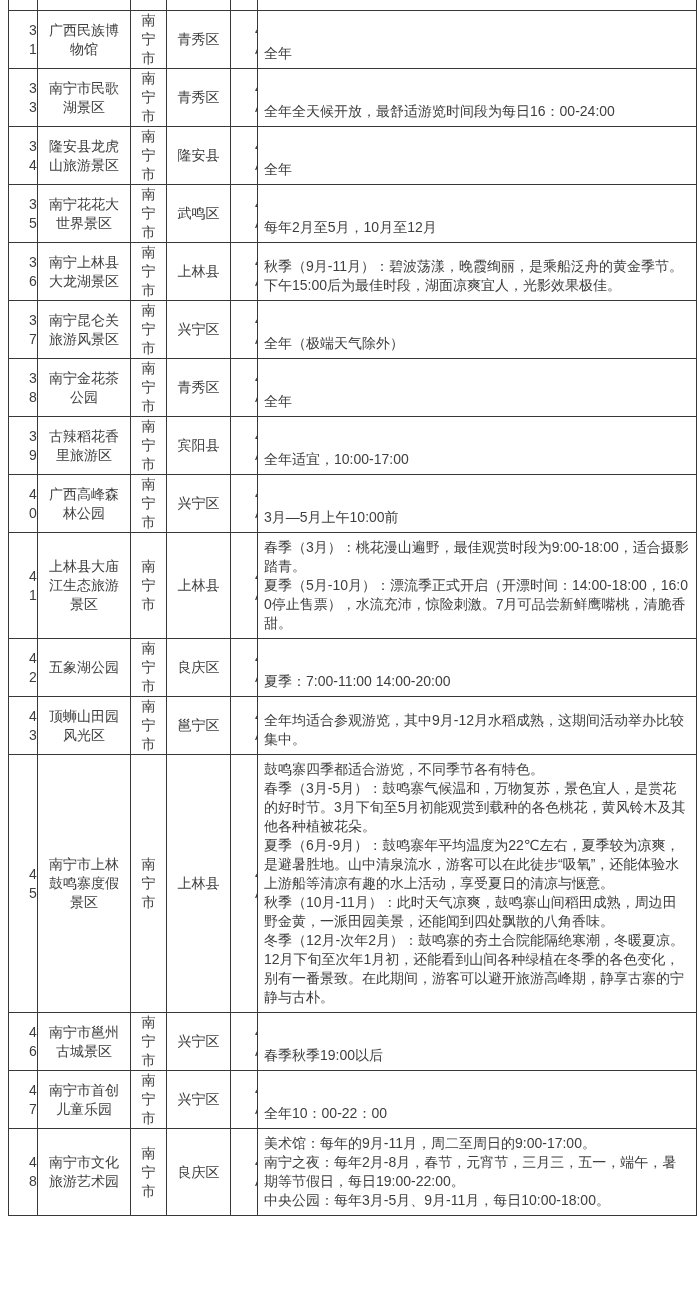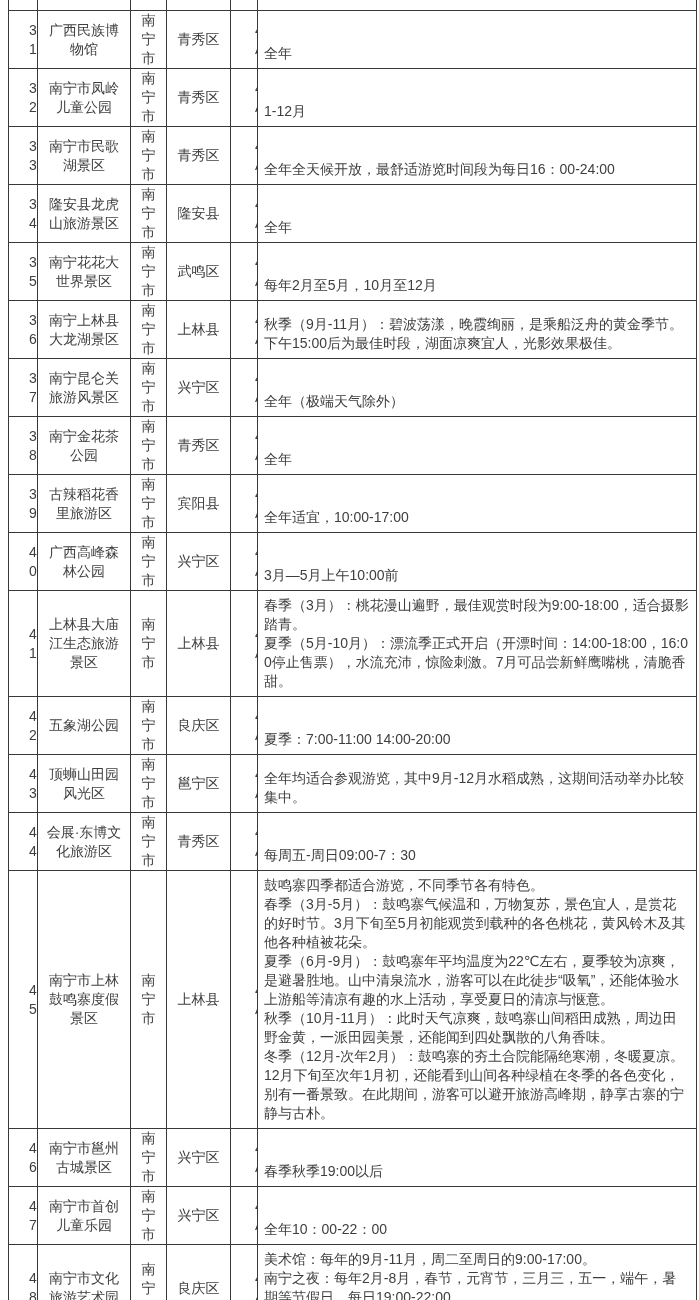--- a/index.html
+++ b/index.html
@@ -48,28 +48,20 @@
 
         <tr class="row">
           <td class="num">31</td>
           <td class="name">广西民族博物馆</td>
           <td class="city">南宁市</td>
           <td class="dist">青秀区</td>
           <td class="grade">4A</td>
           <td class="desc">全年</td>
         </tr>
 
-        <tr class="row">
-          <td class="num">32</td>
-          <td class="name">南宁市凤岭儿童公园</td>
-          <td class="city">南宁市</td>
-          <td class="dist">青秀区</td>
-          <td class="grade">4A</td>
-          <td class="desc">1-12月</td>
-        </tr>
 
         <tr class="row">
           <td class="num">33</td>
           <td class="name">南宁市民歌湖景区</td>
           <td class="city">南宁市</td>
           <td class="dist">青秀区</td>
           <td class="grade">4A</td>
           <td class="desc">全年全天候开放，最舒适游览时间段为每日16：00-24:00</td>
         </tr>
 
@@ -157,28 +149,20 @@
 
         <tr class="row">
           <td class="num">43</td>
           <td class="name">顶蛳山田园风光区</td>
           <td class="city">南宁市</td>
           <td class="dist">邕宁区</td>
           <td class="grade">4A</td>
           <td class="desc">全年均适合参观游览，其中9月-12月水稻成熟，这期间活动举办比较集中。</td>
         </tr>
 
-        <tr class="row">
-          <td class="num">44</td>
-          <td class="name">会展·东博文化旅游区</td>
-          <td class="city">南宁市</td>
-          <td class="dist">青秀区</td>
-          <td class="grade">4A</td>
-          <td class="desc">每周五-周日09:00-7：30</td>
-        </tr>
 
         <tr class="row">
           <td class="num">45</td>
           <td class="name">南宁市上林鼓鸣寨度假景区</td>
           <td class="city">南宁市</td>
           <td class="dist">上林县</td>
           <td class="grade">4A</td>
           <td class="desc left">鼓鸣寨四季都适合游览，不同季节各有特色。
 春季（3月-5月）：鼓鸣寨气候温和，万物复苏，景色宜人，是赏花的好时节。3月下旬至5月初能观赏到载种的各色桃花，黄风铃木及其他各种植被花朵。
 夏季（6月-9月）：鼓鸣寨年平均温度为22℃左右，夏季较为凉爽，是避暑胜地。山中清泉流水，游客可以在此徒步“吸氧”，还能体验水上游船等清凉有趣的水上活动，享受夏日的清凉与惬意。

